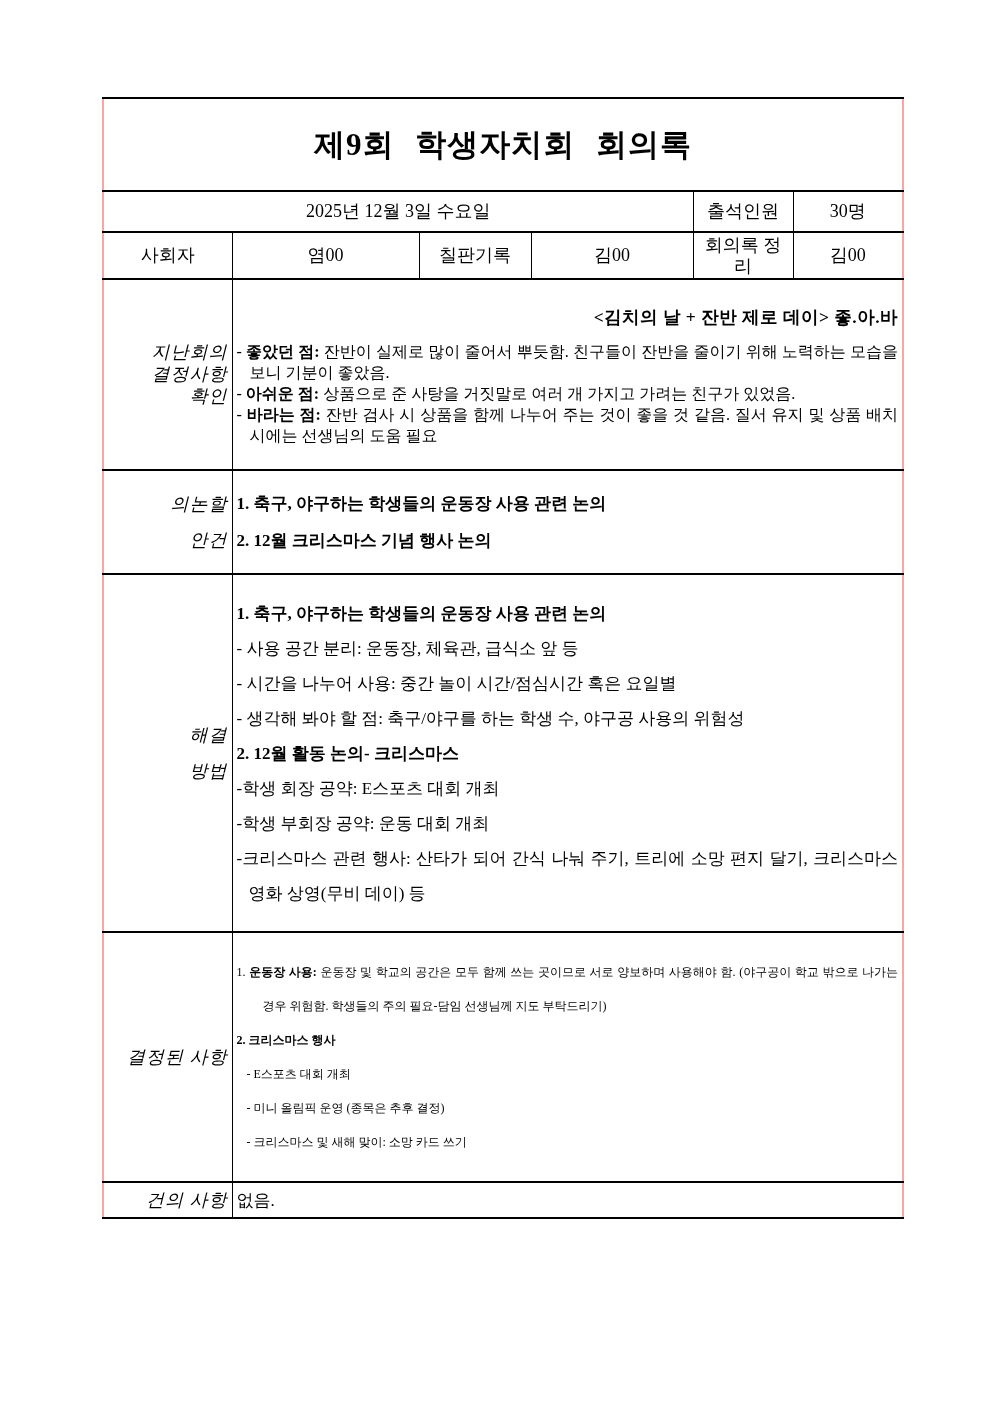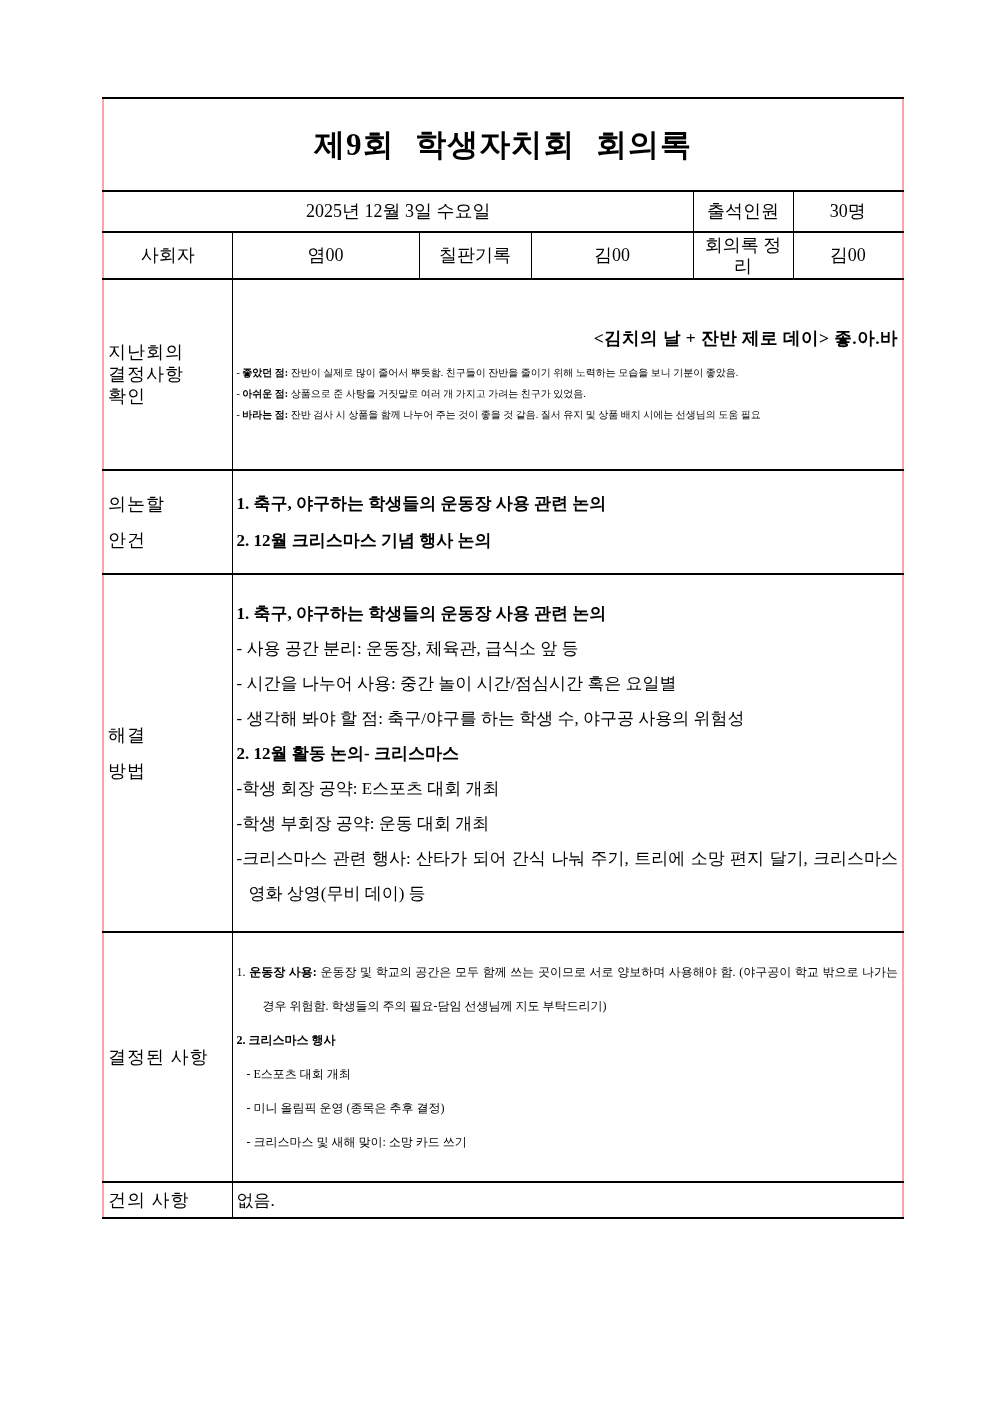--- a/index.html
+++ b/index.html
@@ -20,32 +20,32 @@
     border-top:2px solid #000;border-bottom:2px solid #000;
     vertical-align:middle;padding:2px 4px;overflow:hidden;
   }
   .title-cell{
     text-align:center;font-size:31px;font-weight:bold;
     word-spacing:12px;letter-spacing:1px;
   }
   .center{text-align:center;}
   .hdr{font-size:18px;line-height:1.15;}
   .rowlabel{
-    text-align:left;font-size:18px;white-space:pre-line;letter-spacing:1px;
+    text-align:right;font-size:18px;white-space:pre-line;letter-spacing:1px;font-style:italic;
   }
   .rowlabel.wide{line-height:2.0;}
   .rowlabel.tight{line-height:1.22;}
   .content{vertical-align:middle;}
   
   .prev-heading{
     text-align:right;font-weight:bold;font-size:17.5px;
     margin:2px 0 12px 0;letter-spacing:0.5px;
   }
   .prev .line{
-    font-size:10px;line-height:21px;text-align:justify;
+    font-size:16px;line-height:21px;text-align:justify;
     padding-left:13px;text-indent:-13px;
   }
   
   .agenda .line{font-size:17px;line-height:37px;}
   
   .solution .line{
     font-size:17px;line-height:35px;text-align:justify;
     padding-left:12px;text-indent:-12px;
   }
   

